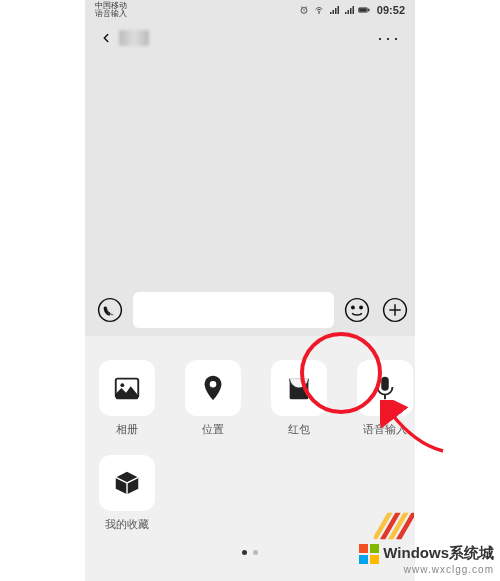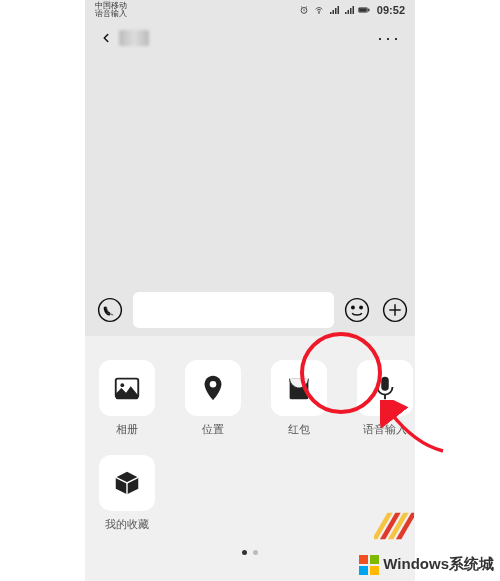--- a/index.html
+++ b/index.html
@@ -311,13 +311,14 @@
 
 <div class="watermark">
   <div class="l1">
     <svg class="win-logo" viewBox="0 0 20 20">
         <rect x="0" y="0" width="9" height="9" fill="#f25022"></rect>
         <rect x="11" y="0" width="9" height="9" fill="#7fba00"></rect>
         <rect x="0" y="11" width="9" height="9" fill="#00a4ef"></rect>
         <rect x="11" y="11" width="9" height="9" fill="#ffb900"></rect>
       </svg><span>Windows系统城</span>
   </div>
+  <div class="l2">www.wxclgg.com</div>
 </div>
 
 </body></html>

